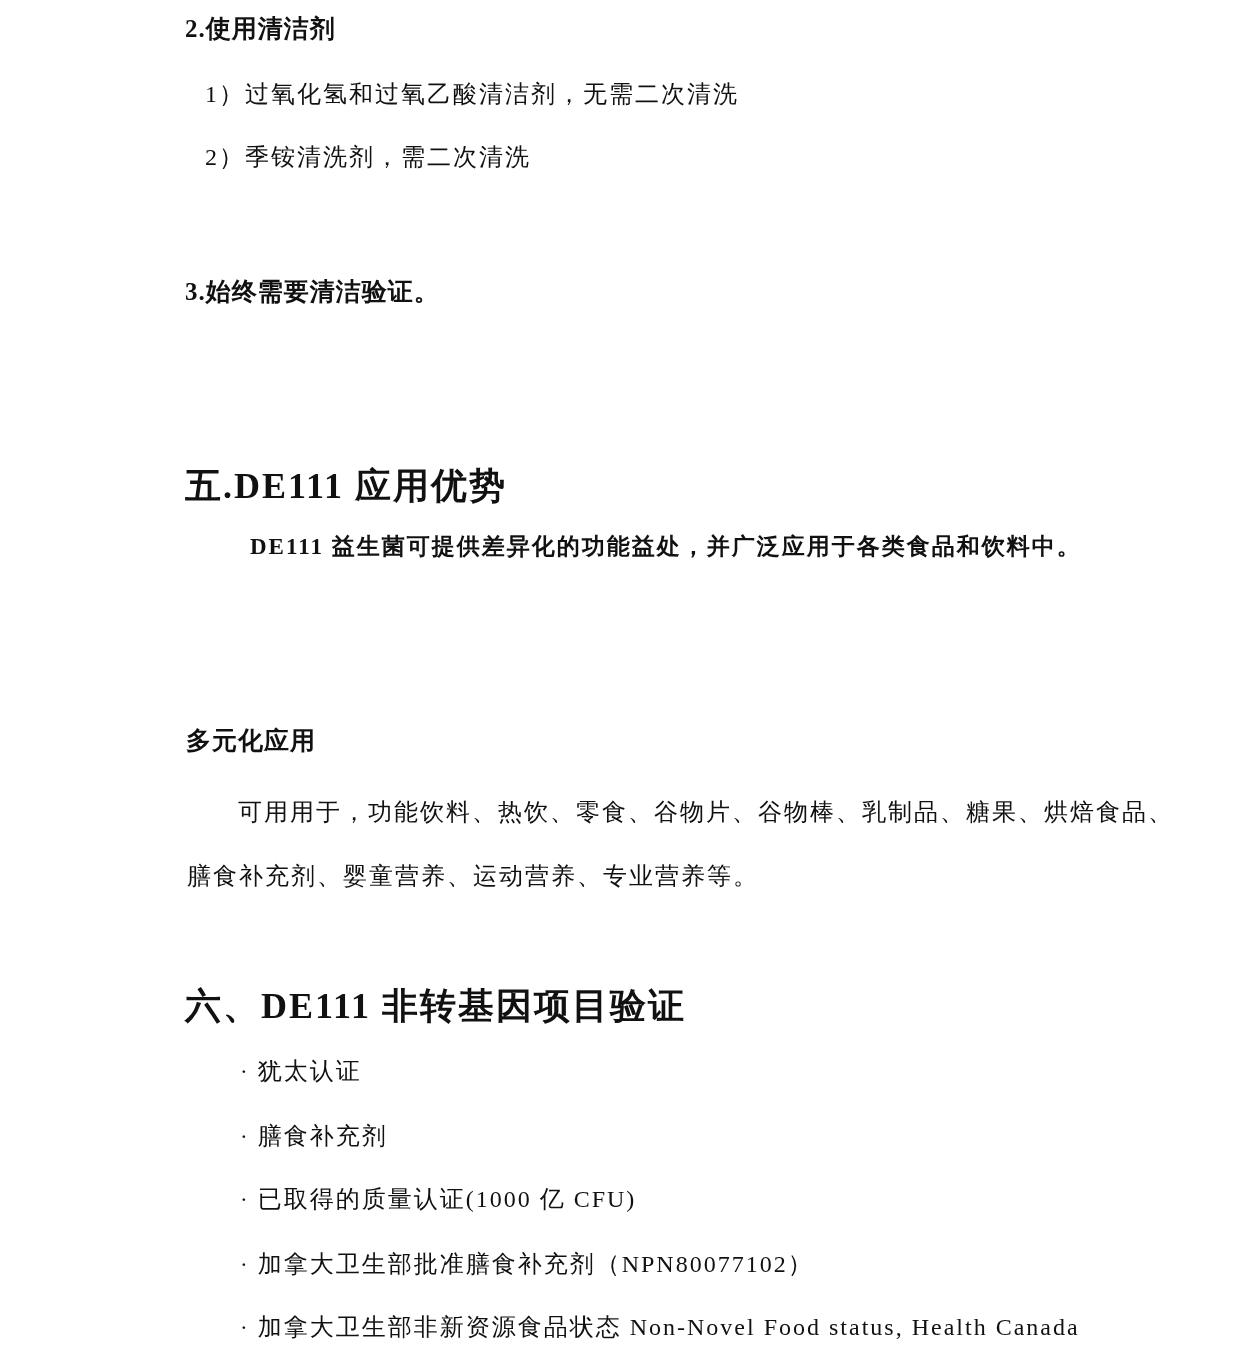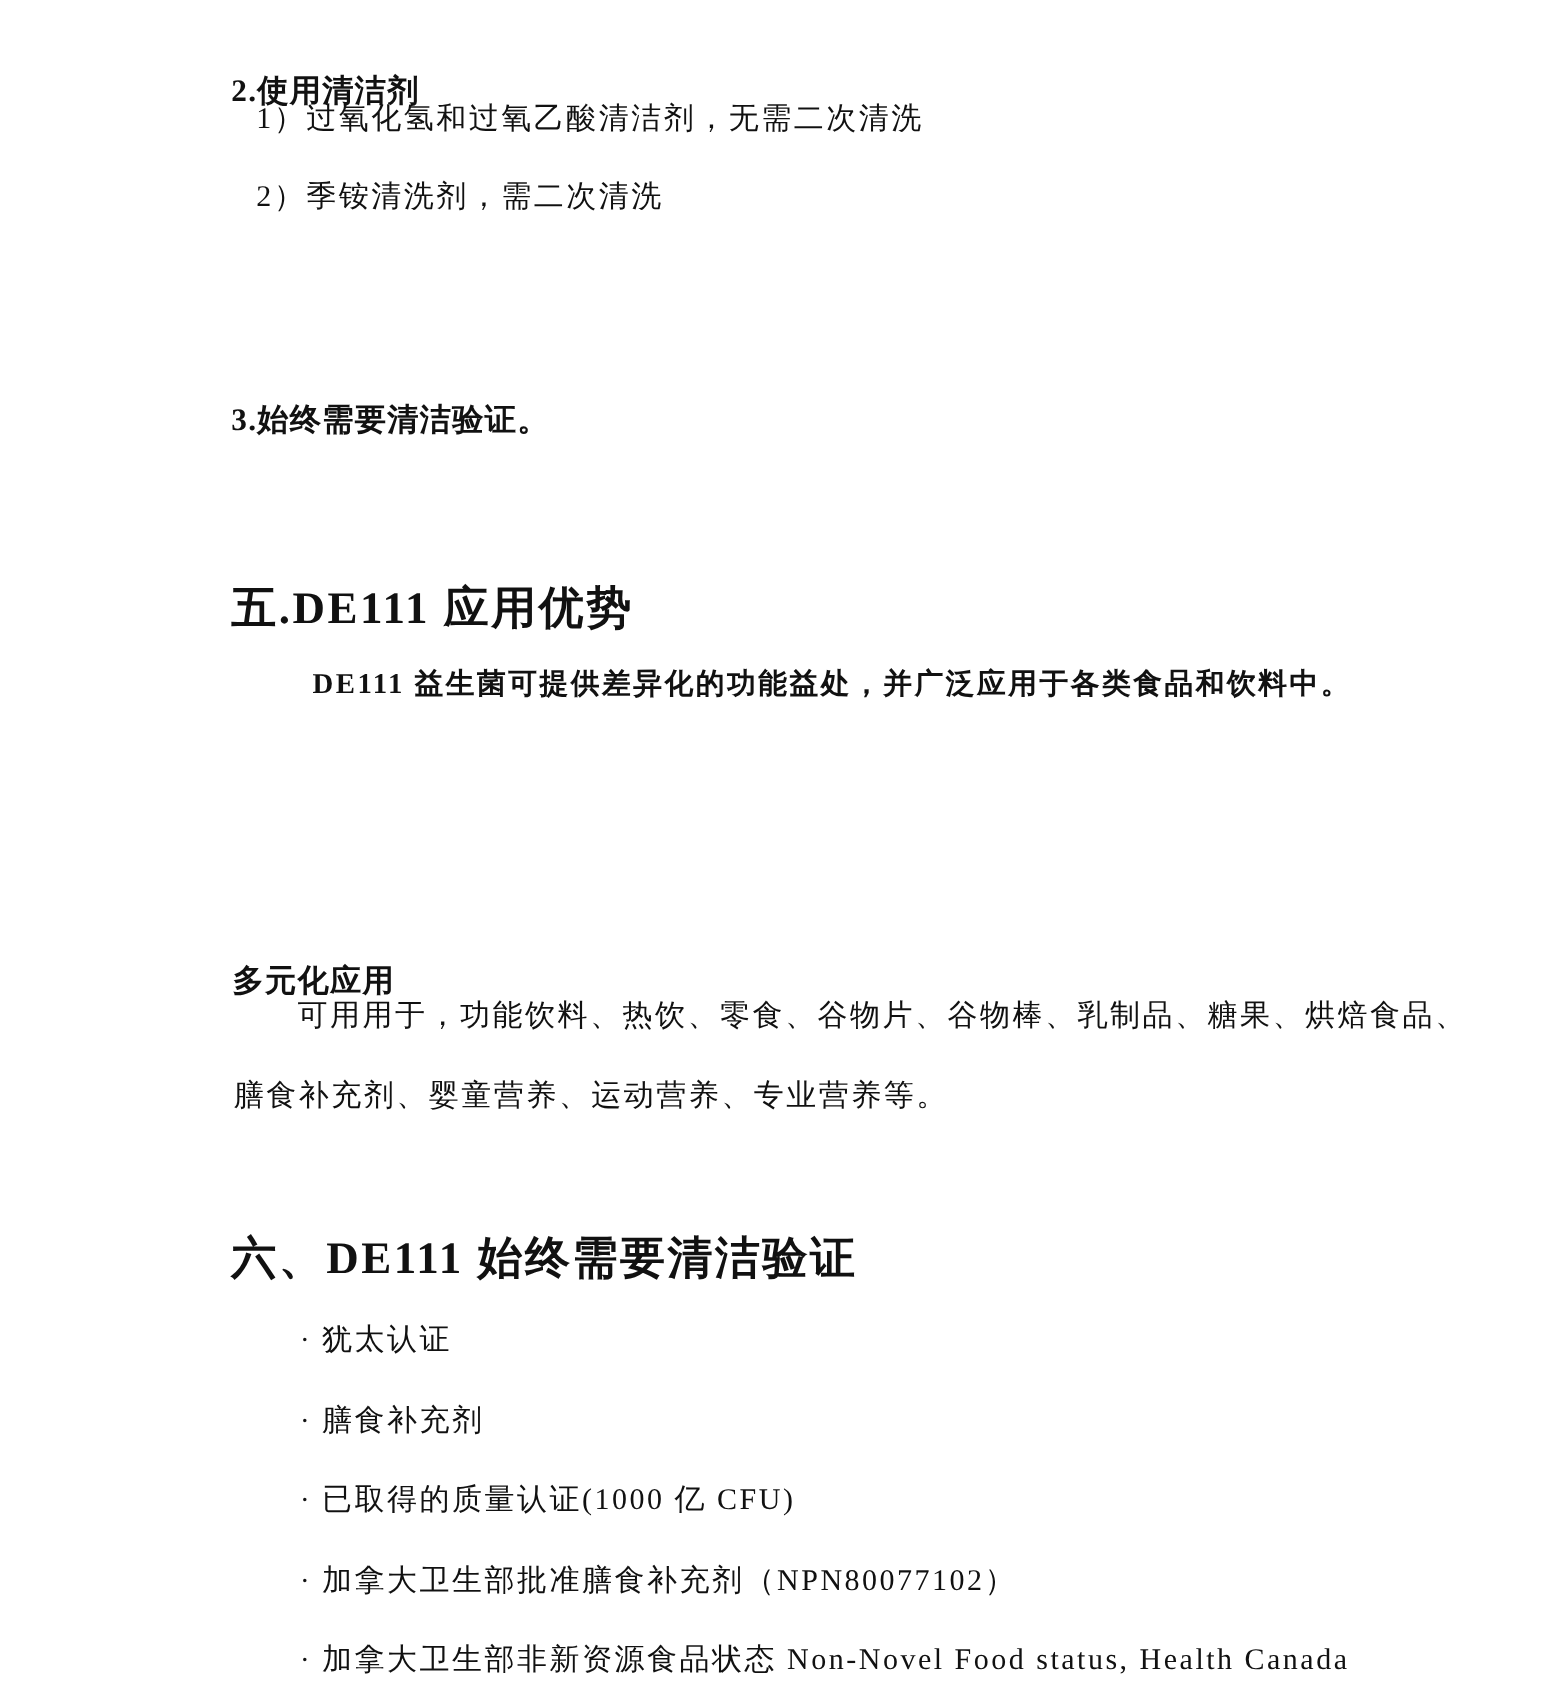--- a/index.html
+++ b/index.html
@@ -13,21 +13,20 @@
     width: 1240px;
     height: 1349px;
     background: #ffffff;
     overflow: hidden;
   }
   .abs { position: absolute; white-space: nowrap; }
   .h-section {
     font-size: 25px;
     font-weight: bold;
     letter-spacing: 1px;
-    margin-top: 44px;
   }
   .h-chapter {
     font-size: 36px;
     font-weight: bold;
     letter-spacing: 2px;
   }
   .body-text {
     font-size: 24px;
     font-weight: normal;
     letter-spacing: 2px;
@@ -61,21 +60,21 @@
 
   <div class="abs body-bold" style="left:237px; top:531px;">DE111 益生菌可提供差异化的功能益处，并广泛应用于各类食品和饮料中。</div>
 
 
   <div class="abs h-section" style="left:186px; top:724px;">多元化应用</div>
 
   <div class="abs body-text" style="left:187px; top:860px;">膳食补充剂、婴童营养、运动营养、专业营养等。</div>
 
   <div class="abs body-text" style="left:238px; top:796px;">可用用于，功能饮料、热饮、零食、谷物片、谷物棒、乳制品、糖果、烘焙食品、</div>
 
-  <div class="abs h-chapter" style="left:185px; top:982px;">六、DE111 始终需要清洁验证</div>
+  <div class="abs h-chapter" style="left:185px; top:982px;">六、DE111 非转基因项目验证</div>
 
   <div class="abs bullet-row" style="left:240px; top:1055px;">
     <span class="bullet-glyph">·</span>
     <span class="body-text">犹太认证</span>
   </div>
 
   <div class="abs bullet-row" style="left:240px; top:1120px;">
     <span class="bullet-glyph">·</span>
     <span class="body-text">膳食补充剂</span>
   </div>

